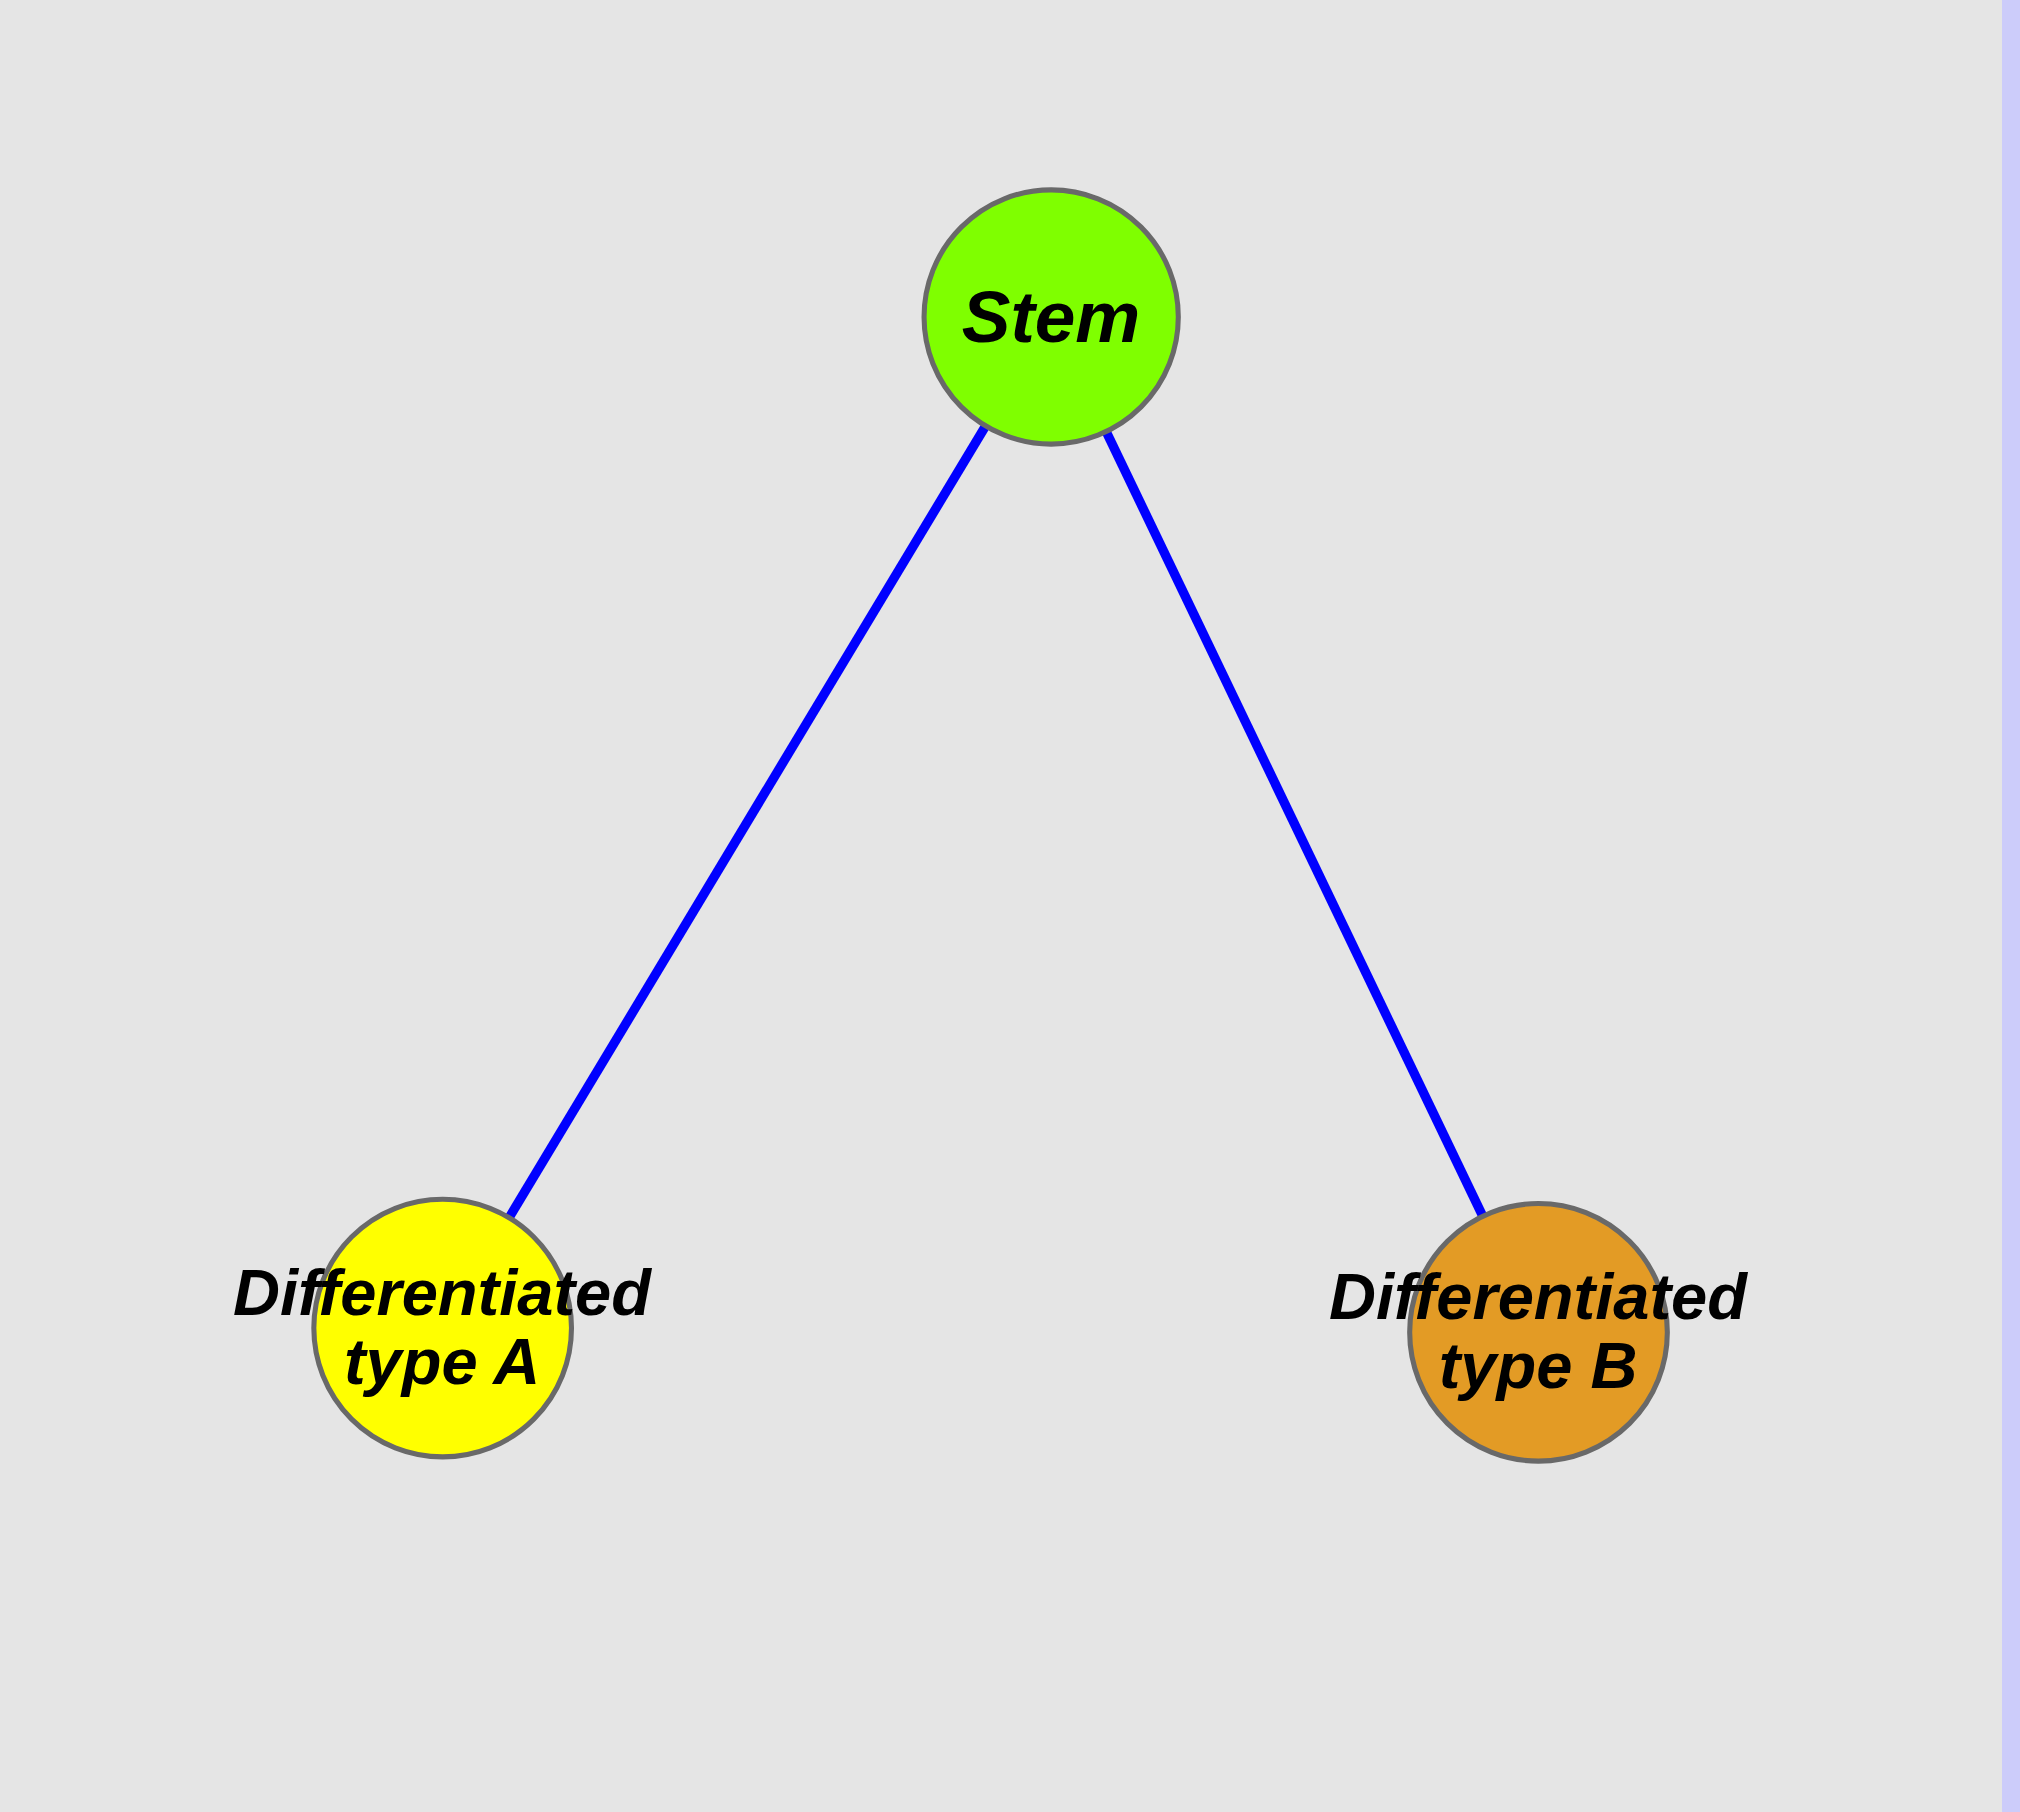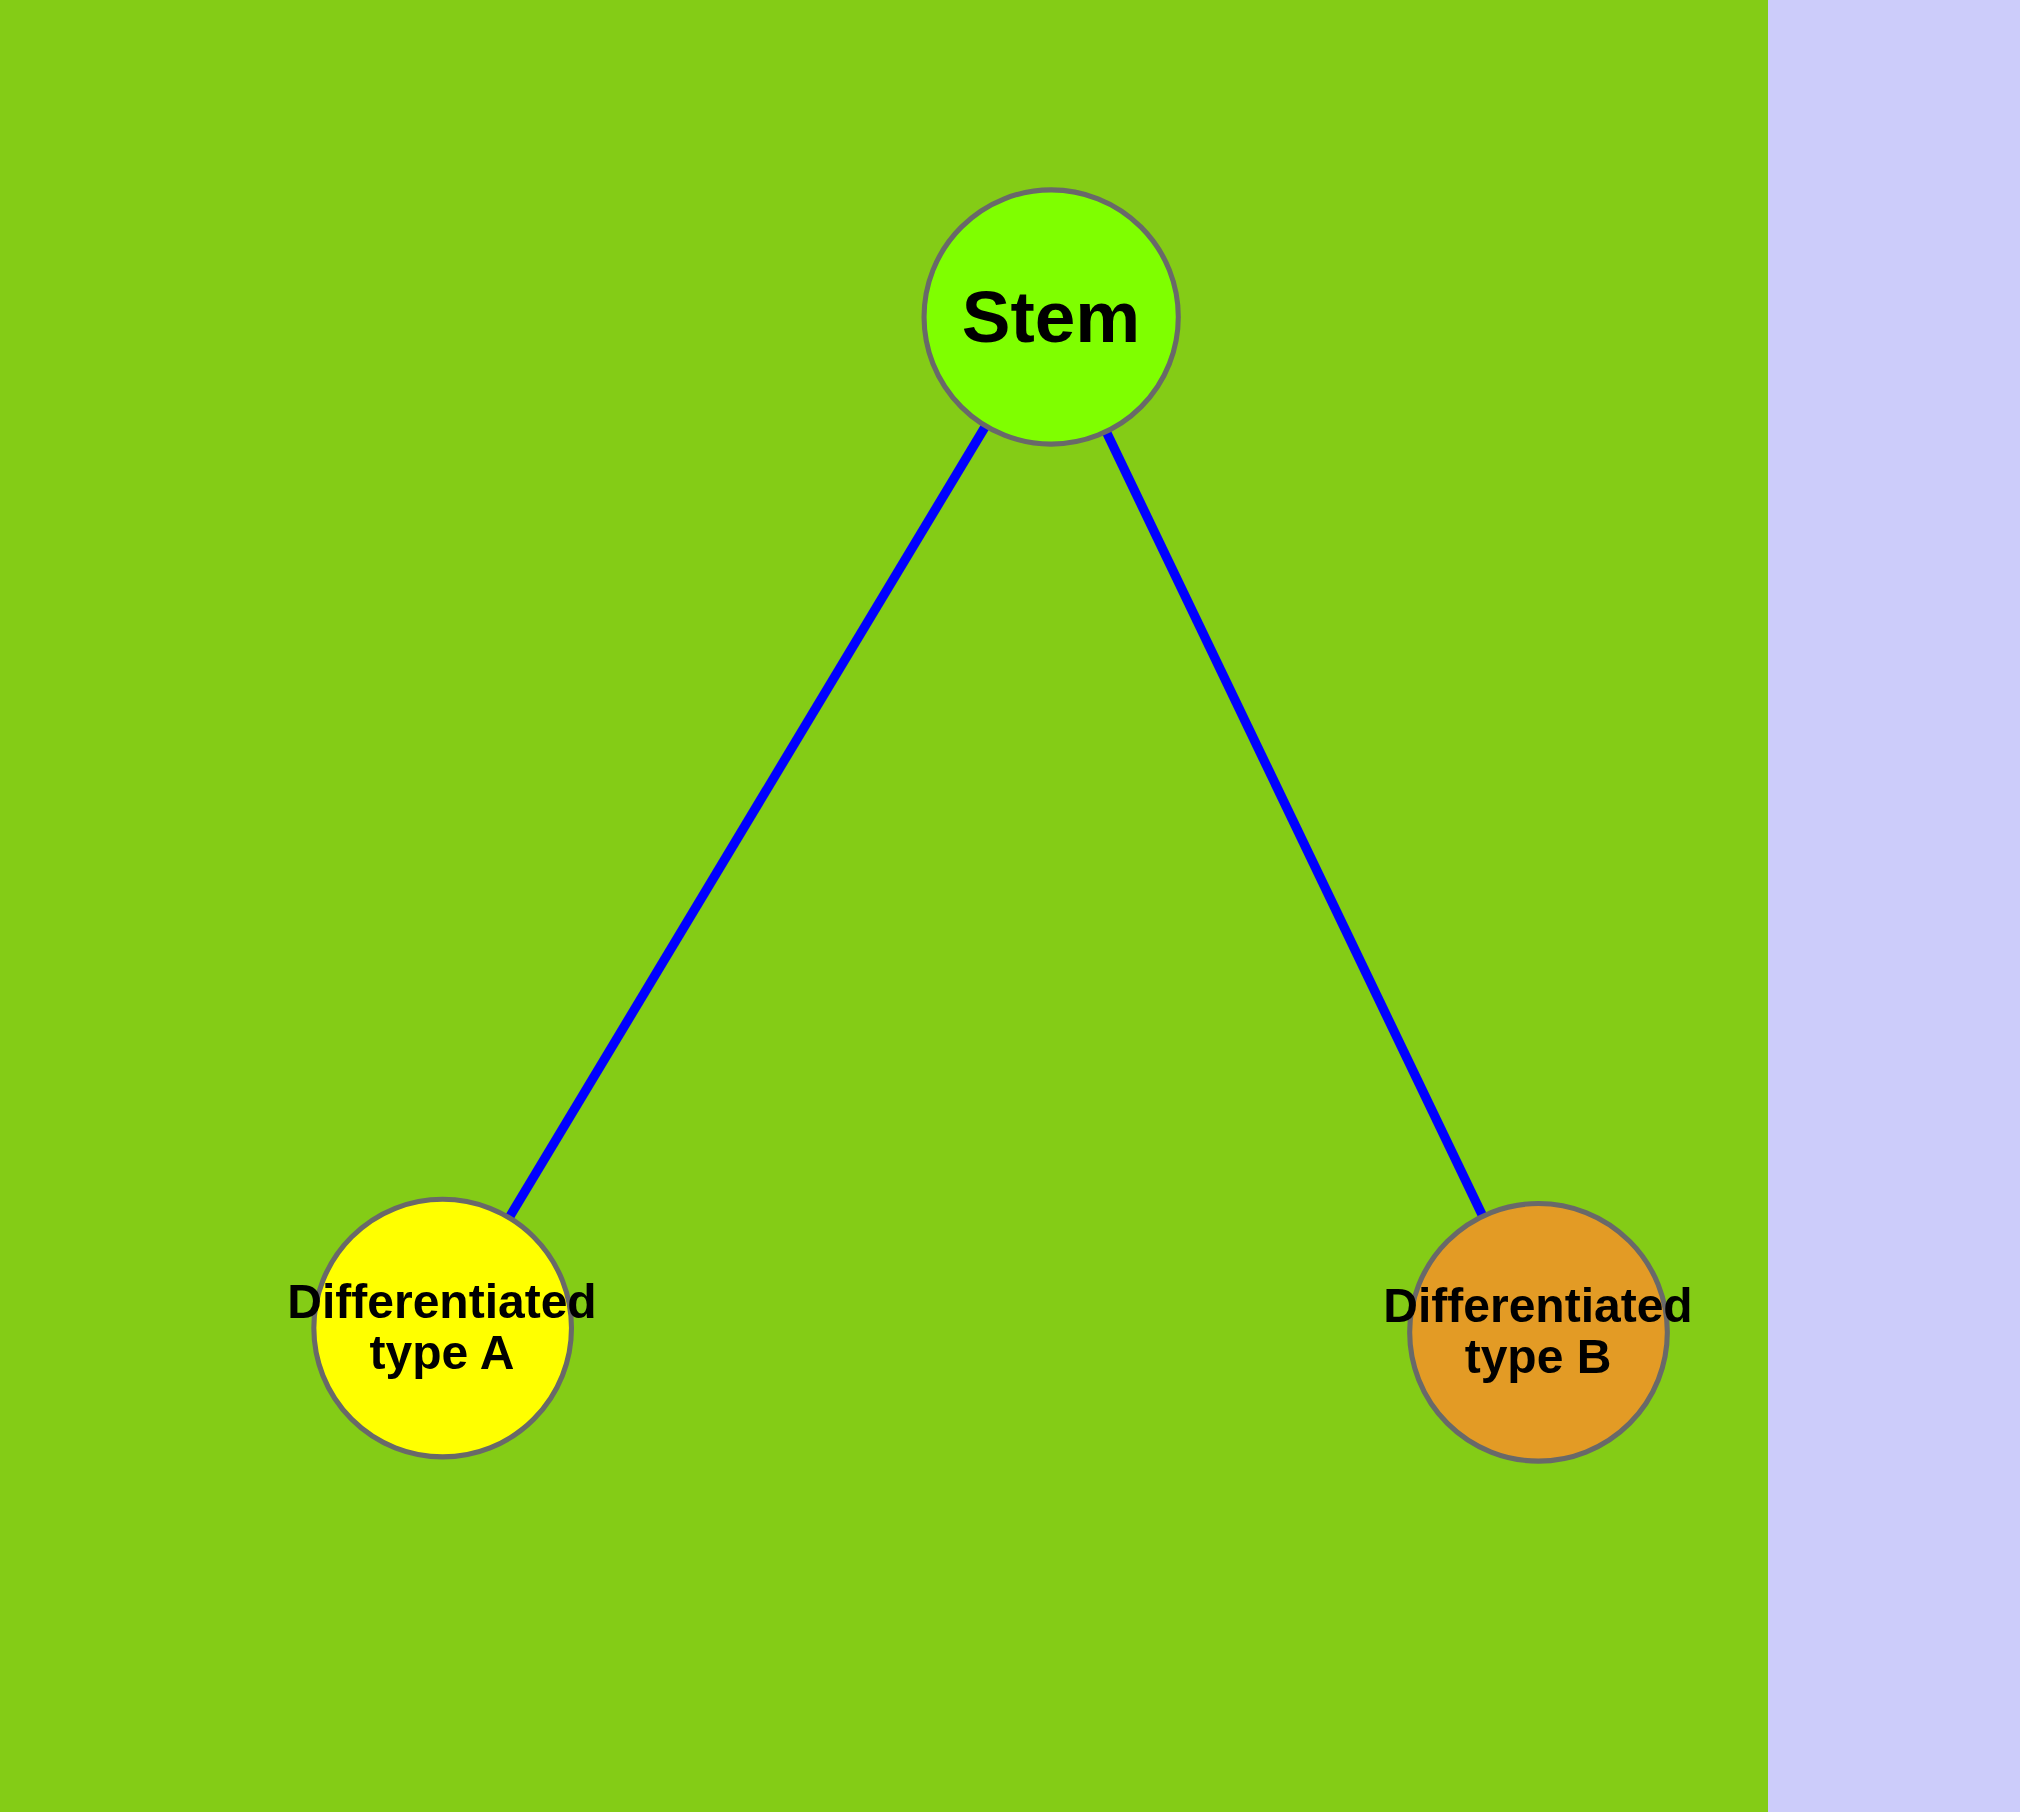--- a/index.html
+++ b/index.html
@@ -28,26 +28,26 @@
     text-align: center;
     font-family: "Liberation Sans", sans-serif;
     font-weight: bold;
     color: #000000;
     white-space: pre;
     line-height: 1.06;
     pointer-events: none;
     transform: translate(-50%, -50%);
   }
   .node-label.stem-size   { font-size: 73px; }
-  .node-label.leaf-size   { font-size: 48px; }
+  .node-label.leaf-size   { font-size: 65px; }
 </style>
 </head>
 <body>
 
-<div id="canvas" style="width: 1768px; height: 1812px; background: #84cc16;">
+<div id="canvas" style="width: 2002px; height: 1812px; background: #e5e5e5; font-style: italic;">
 
   <svg id="graph-svg" viewBox="0 0 2384 2138">
 
     <g>
       <line class="graph-edge" x1="1240" y1="374" x2="522" y2="1567" stroke="#0000ff" stroke-width="11" stroke-linecap="butt"></line>
       <line class="graph-edge" x1="1240" y1="374" x2="1815" y2="1572" stroke="#0000ff" stroke-width="11" stroke-linecap="butt"></line>
     </g>
 
     <g>
       <circle class="graph-node" cx="1240" cy="374" r="150" fill="#7fff00" stroke="#696969" stroke-width="6"></circle>

